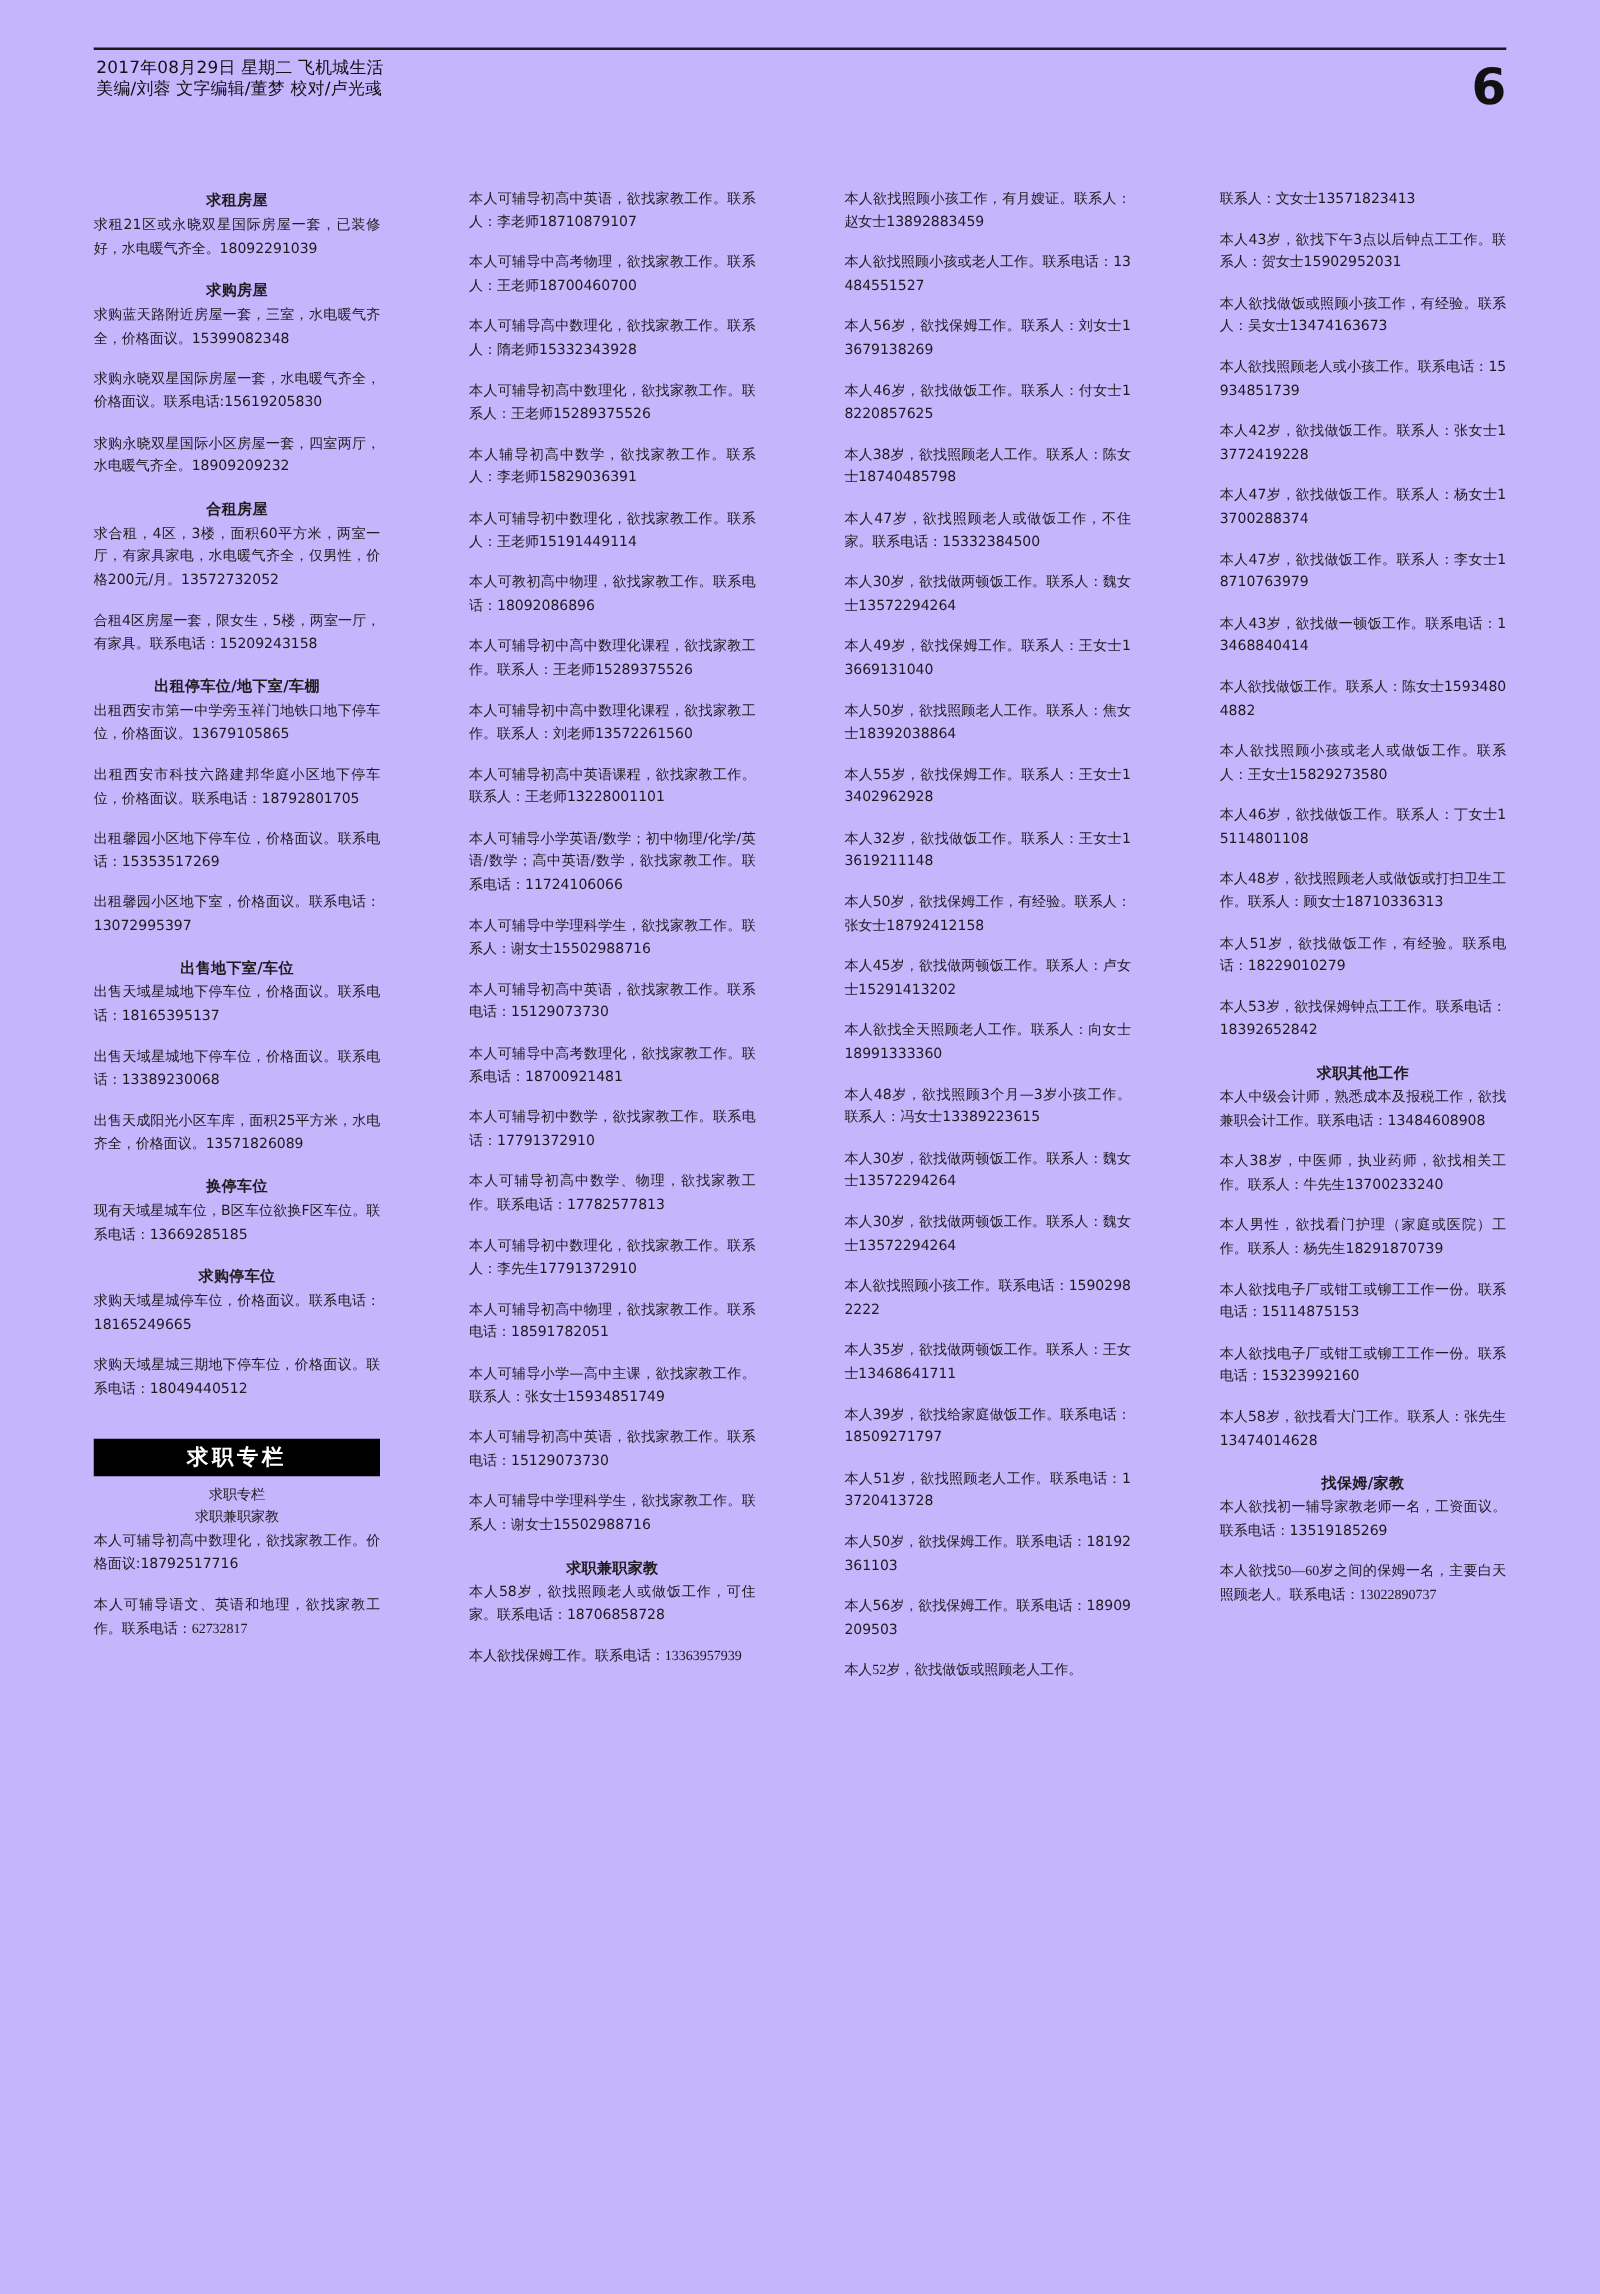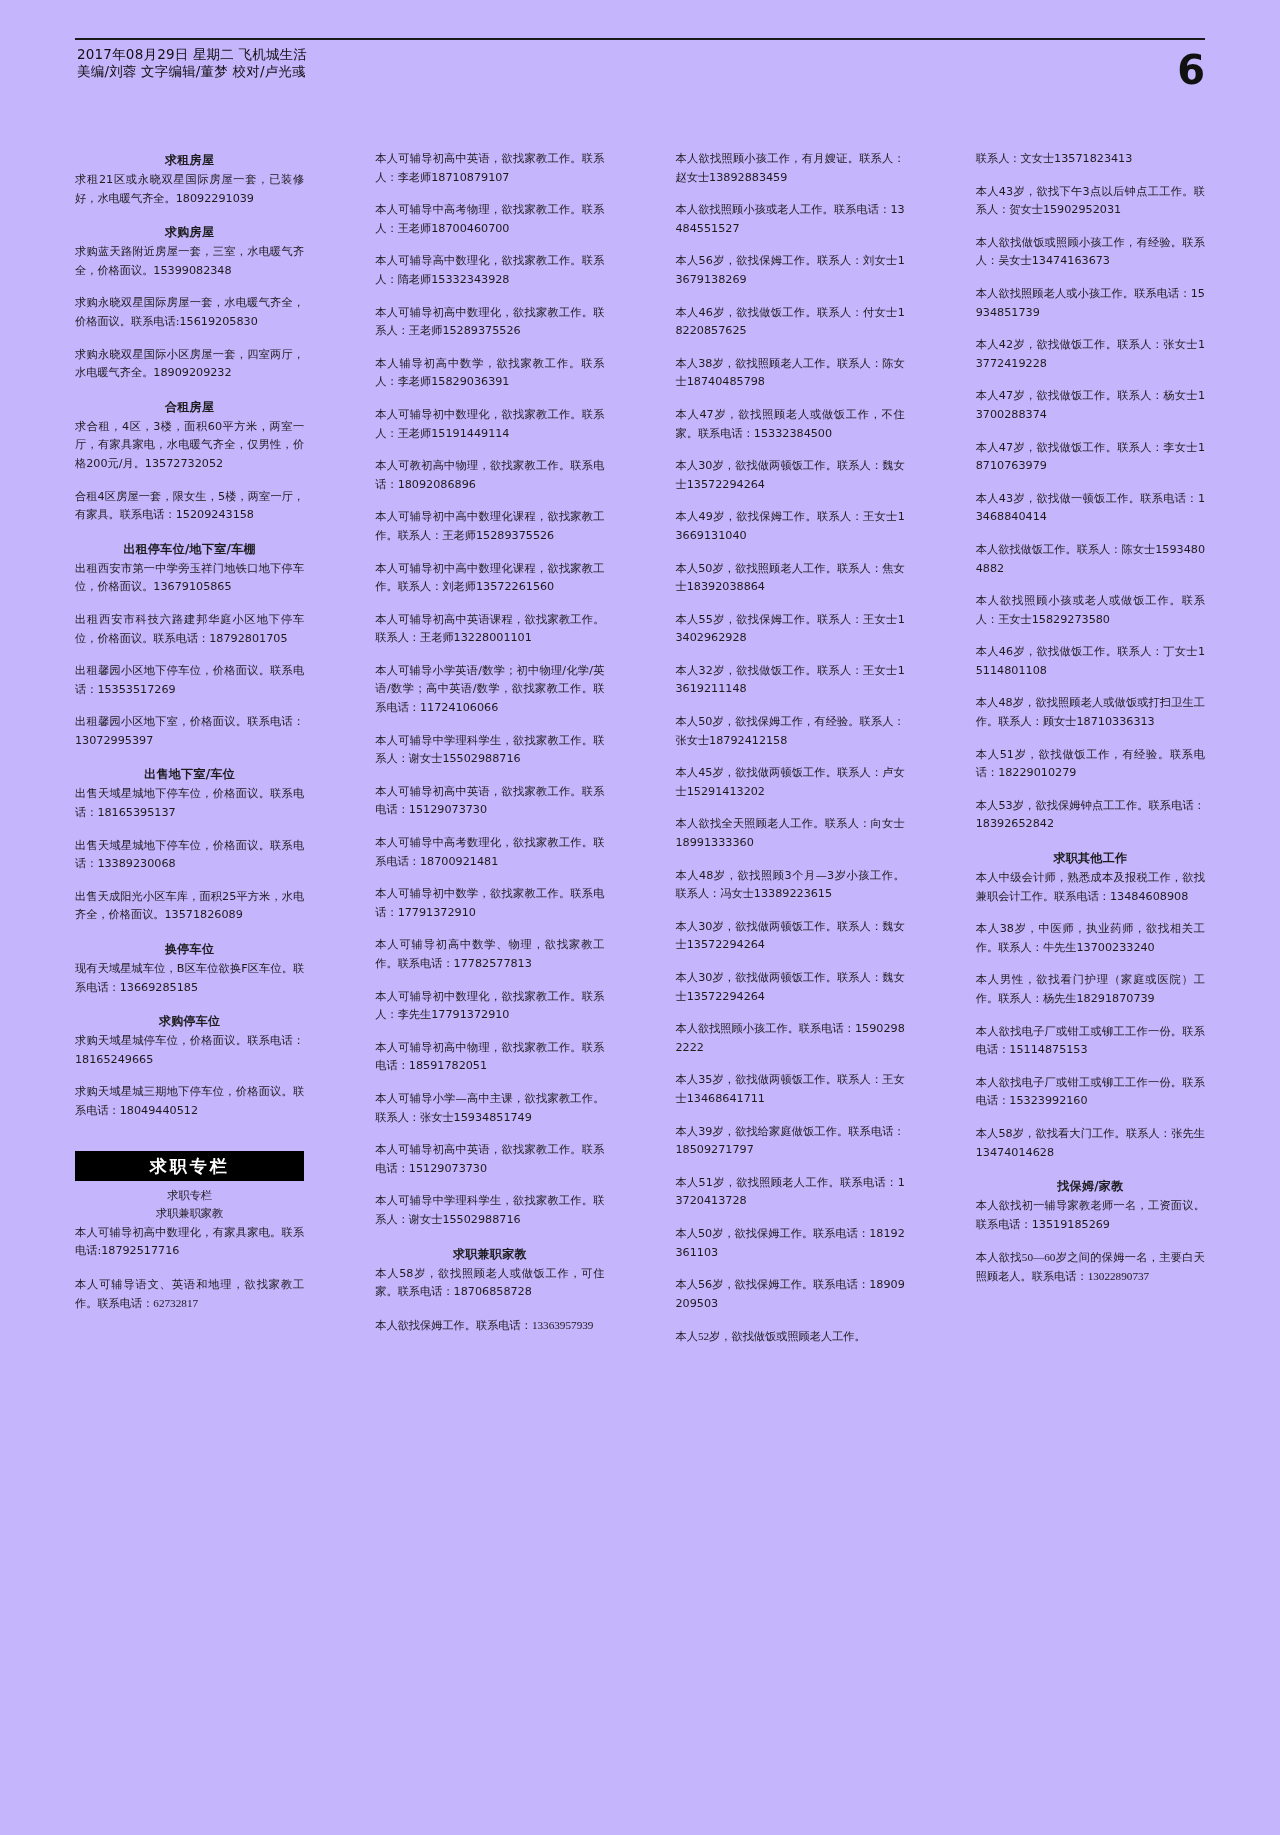--- a/index.html
+++ b/index.html
@@ -149,21 +149,21 @@
         <div class="ad">出售天域星城地下停车位，价格面议。联系电话：13389230068</div>
         <div class="ad">出售天成阳光小区车库，面积25平方米，水电齐全，价格面议。13571826089</div>
         <div class="sec-head">换停车位</div>
         <div class="ad">现有天域星城车位，B区车位欲换F区车位。联系电话：13669285185</div>
         <div class="sec-head">求购停车位</div>
         <div class="ad">求购天域星城停车位，价格面议。联系电话：18165249665</div>
         <div class="ad">求购天域星城三期地下停车位，价格面议。联系电话：18049440512</div>
         <div class="banner">求职专栏</div>
         <div class="sub-head">求职专栏</div>
         <div class="sub-head">求职兼职家教</div>
-        <div class="ad">本人可辅导初高中数理化，有家具家电。联系电话:18792517716</div>
+        <div class="ad">本人可辅导初高中数理化，欲找家教工作。价格面议:18792517716</div>
         <div class="ad">本人可辅导语文、英语和地理，欲找家教工作。联系电话：62732817</div>
       </div>
       <div class="col">
         <div class="ad">本人可辅导初高中英语，欲找家教工作。联系人：李老师18710879107</div>
         <div class="ad">本人可辅导中高考物理，欲找家教工作。联系人：王老师18700460700</div>
         <div class="ad">本人可辅导高中数理化，欲找家教工作。联系人：隋老师15332343928</div>
         <div class="ad">本人可辅导初高中数理化，欲找家教工作。联系人：王老师15289375526</div>
         <div class="ad">本人辅导初高中数学，欲找家教工作。联系人：李老师15829036391</div>
         <div class="ad">本人可辅导初中数理化，欲找家教工作。联系人：王老师15191449114</div>
         <div class="ad">本人可教初高中物理，欲找家教工作。联系电话：18092086896</div>

